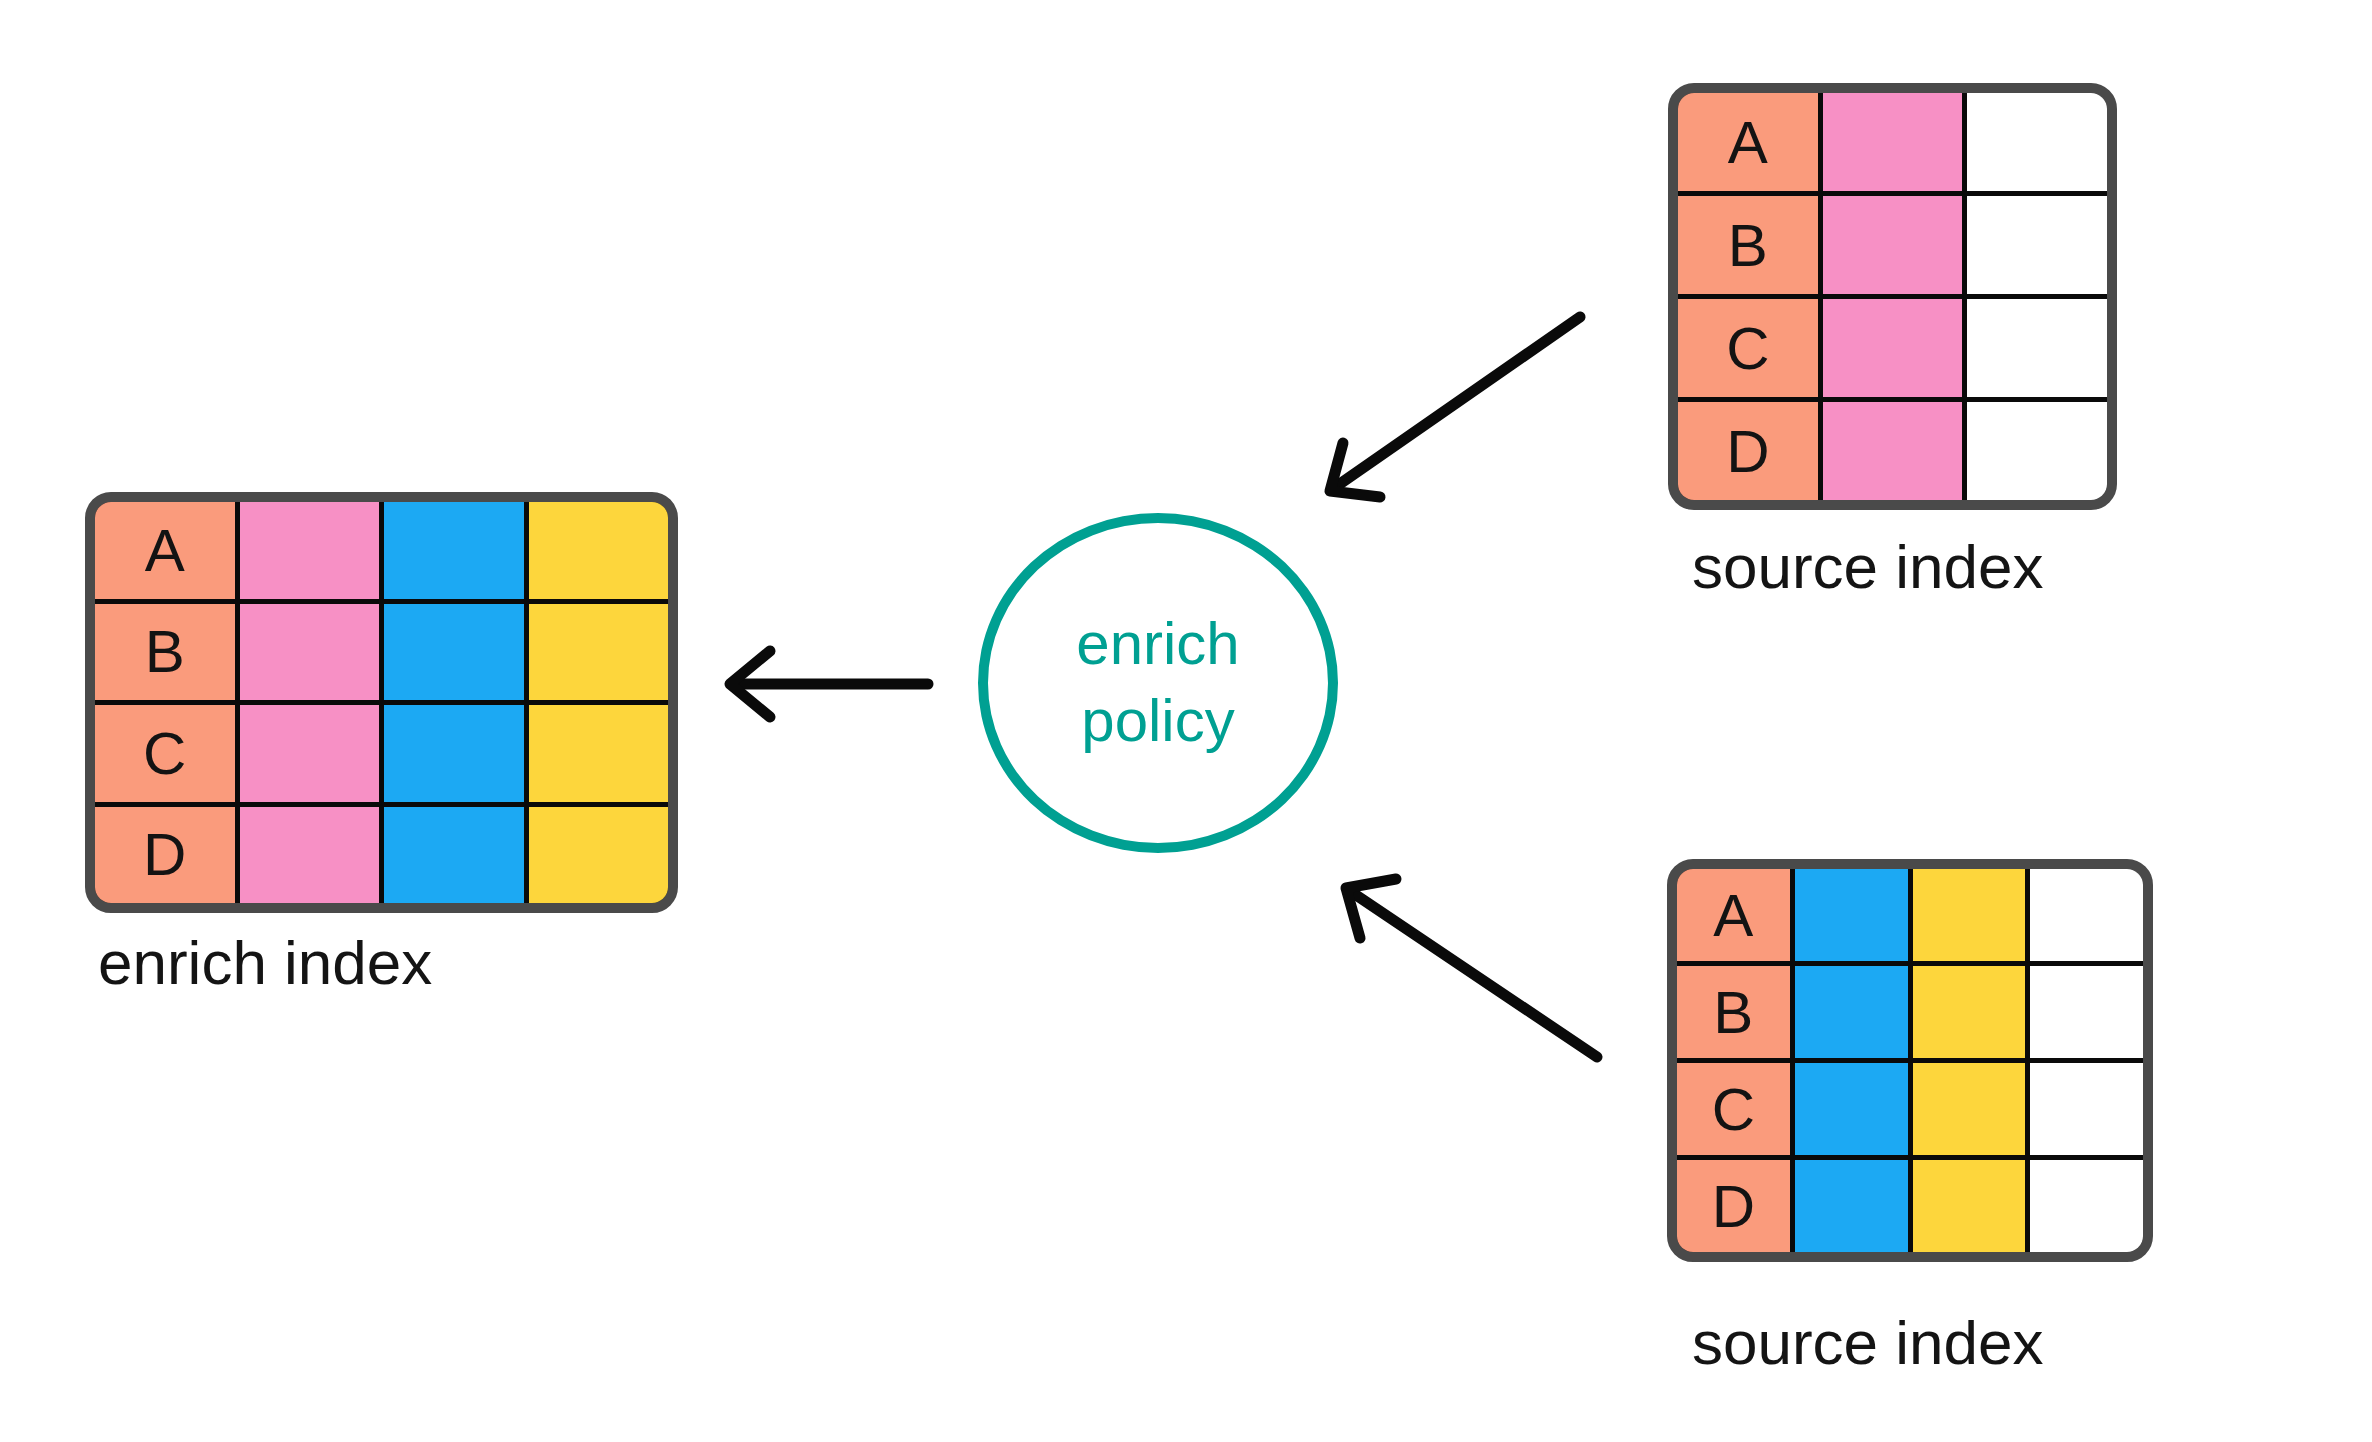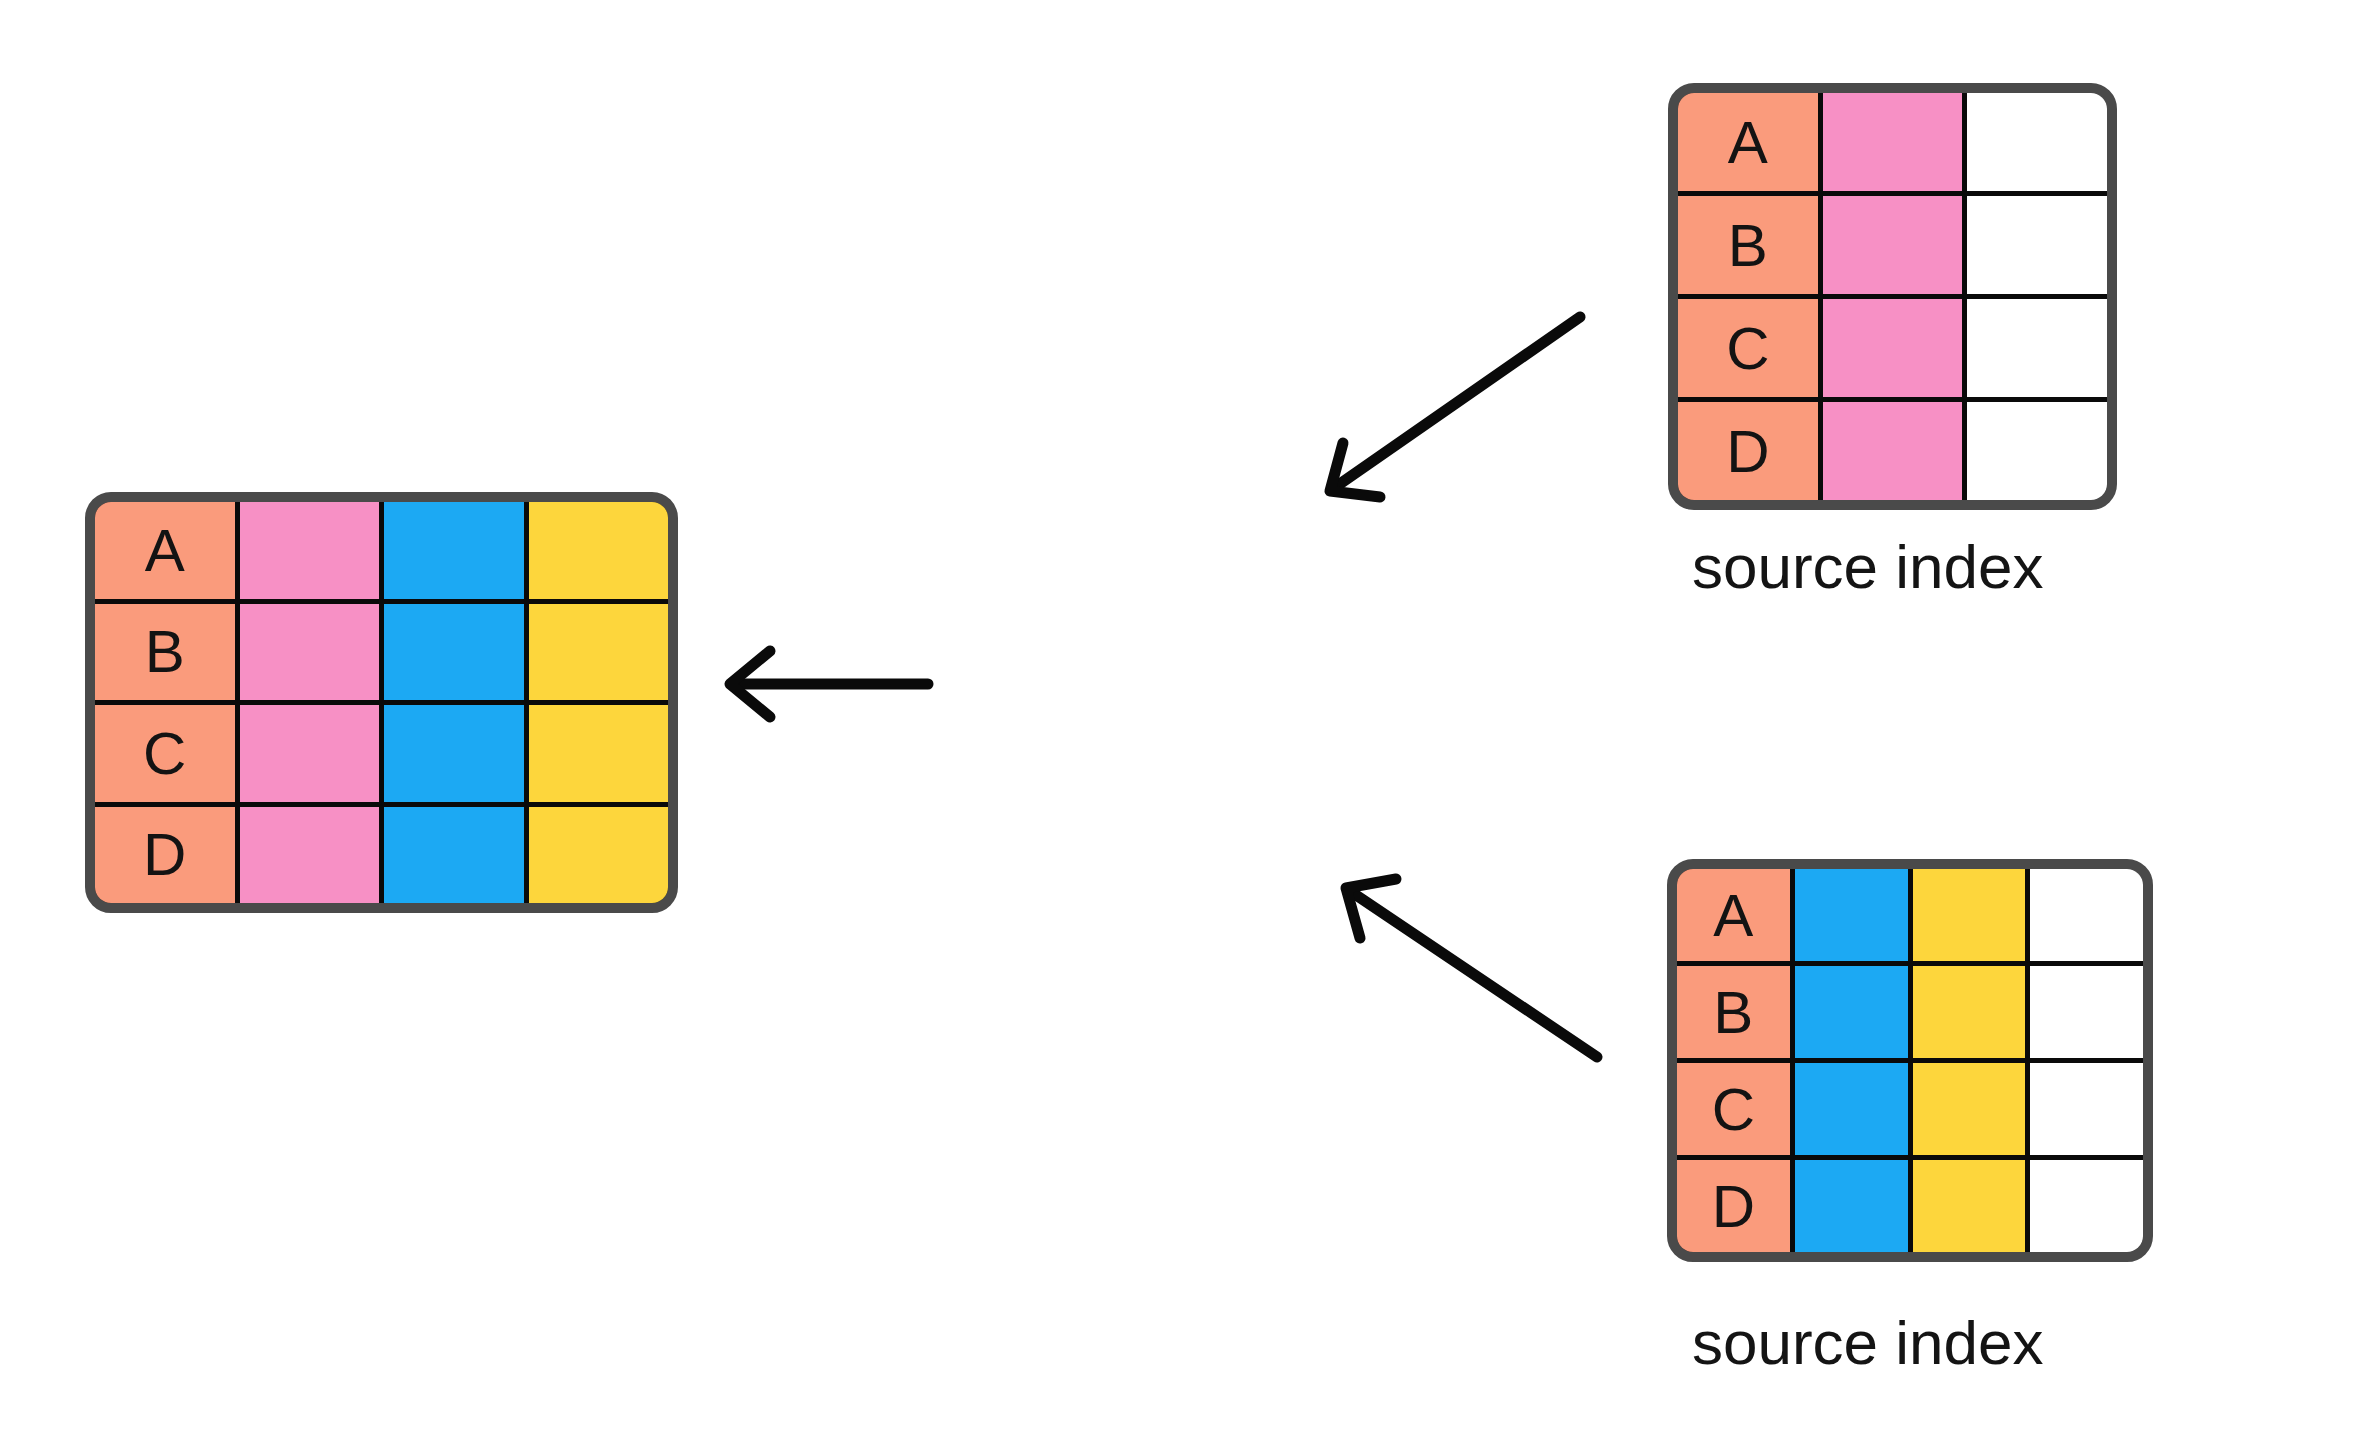--- a/index.html
+++ b/index.html
@@ -90,20 +90,21 @@
       <div class="cell" style="background: rgb(253, 214, 60);"></div>
       <div class="cell" style="background: rgb(250, 155, 124);">C</div>
       <div class="cell" style="background: rgb(247, 144, 197);"></div>
       <div class="cell" style="background: rgb(28, 169, 243);"></div>
       <div class="cell" style="background: rgb(253, 214, 60);"></div>
       <div class="cell" style="background: rgb(250, 155, 124);">D</div>
       <div class="cell" style="background: rgb(247, 144, 197);"></div>
       <div class="cell" style="background: rgb(28, 169, 243);"></div>
       <div class="cell" style="background: rgb(253, 214, 60);"></div>
     </div>
+  <div class="index-label" style="left:98px; top:932px;">enrich index</div>
 
   <div class="table-card" style="left: 1668px; top: 83px; width: 449px; height: 427px; grid-template-columns: repeat(3, 1fr);">
       <div class="cell" style="background: rgb(250, 155, 124);">A</div>
       <div class="cell" style="background: rgb(247, 144, 197);"></div>
       <div class="cell" style="background: rgb(255, 255, 255);"></div>
       <div class="cell" style="background: rgb(250, 155, 124);">B</div>
       <div class="cell" style="background: rgb(247, 144, 197);"></div>
       <div class="cell" style="background: rgb(255, 255, 255);"></div>
       <div class="cell" style="background: rgb(250, 155, 124);">C</div>
       <div class="cell" style="background: rgb(247, 144, 197);"></div>
@@ -127,20 +128,24 @@
       <div class="cell" style="background: rgb(28, 169, 243);"></div>
       <div class="cell" style="background: rgb(253, 214, 60);"></div>
       <div class="cell" style="background: rgb(255, 255, 255);"></div>
       <div class="cell" style="background: rgb(250, 155, 124);">D</div>
       <div class="cell" style="background: rgb(28, 169, 243);"></div>
       <div class="cell" style="background: rgb(253, 214, 60);"></div>
       <div class="cell" style="background: rgb(255, 255, 255);"></div>
     </div>
   <div class="index-label" style="left:1692px; top:1312px;">source index</div>
 
+  <div class="policy-circle">
+    <span>enrich</span>
+    <span>policy</span>
+  </div>
 
   <svg class="arrow-layer" width="2372" height="1442" viewBox="0 0 2372 1442">
 
     <g>
       <line class="arrow-stroke" x1="1580" y1="317" x2="1334" y2="488"></line>
       <polyline class="arrow-stroke" points="1343,443 1330,491 1380,497"></polyline>
     </g>
 
     <g>
       <line class="arrow-stroke" x1="928" y1="684" x2="736" y2="684"></line>

